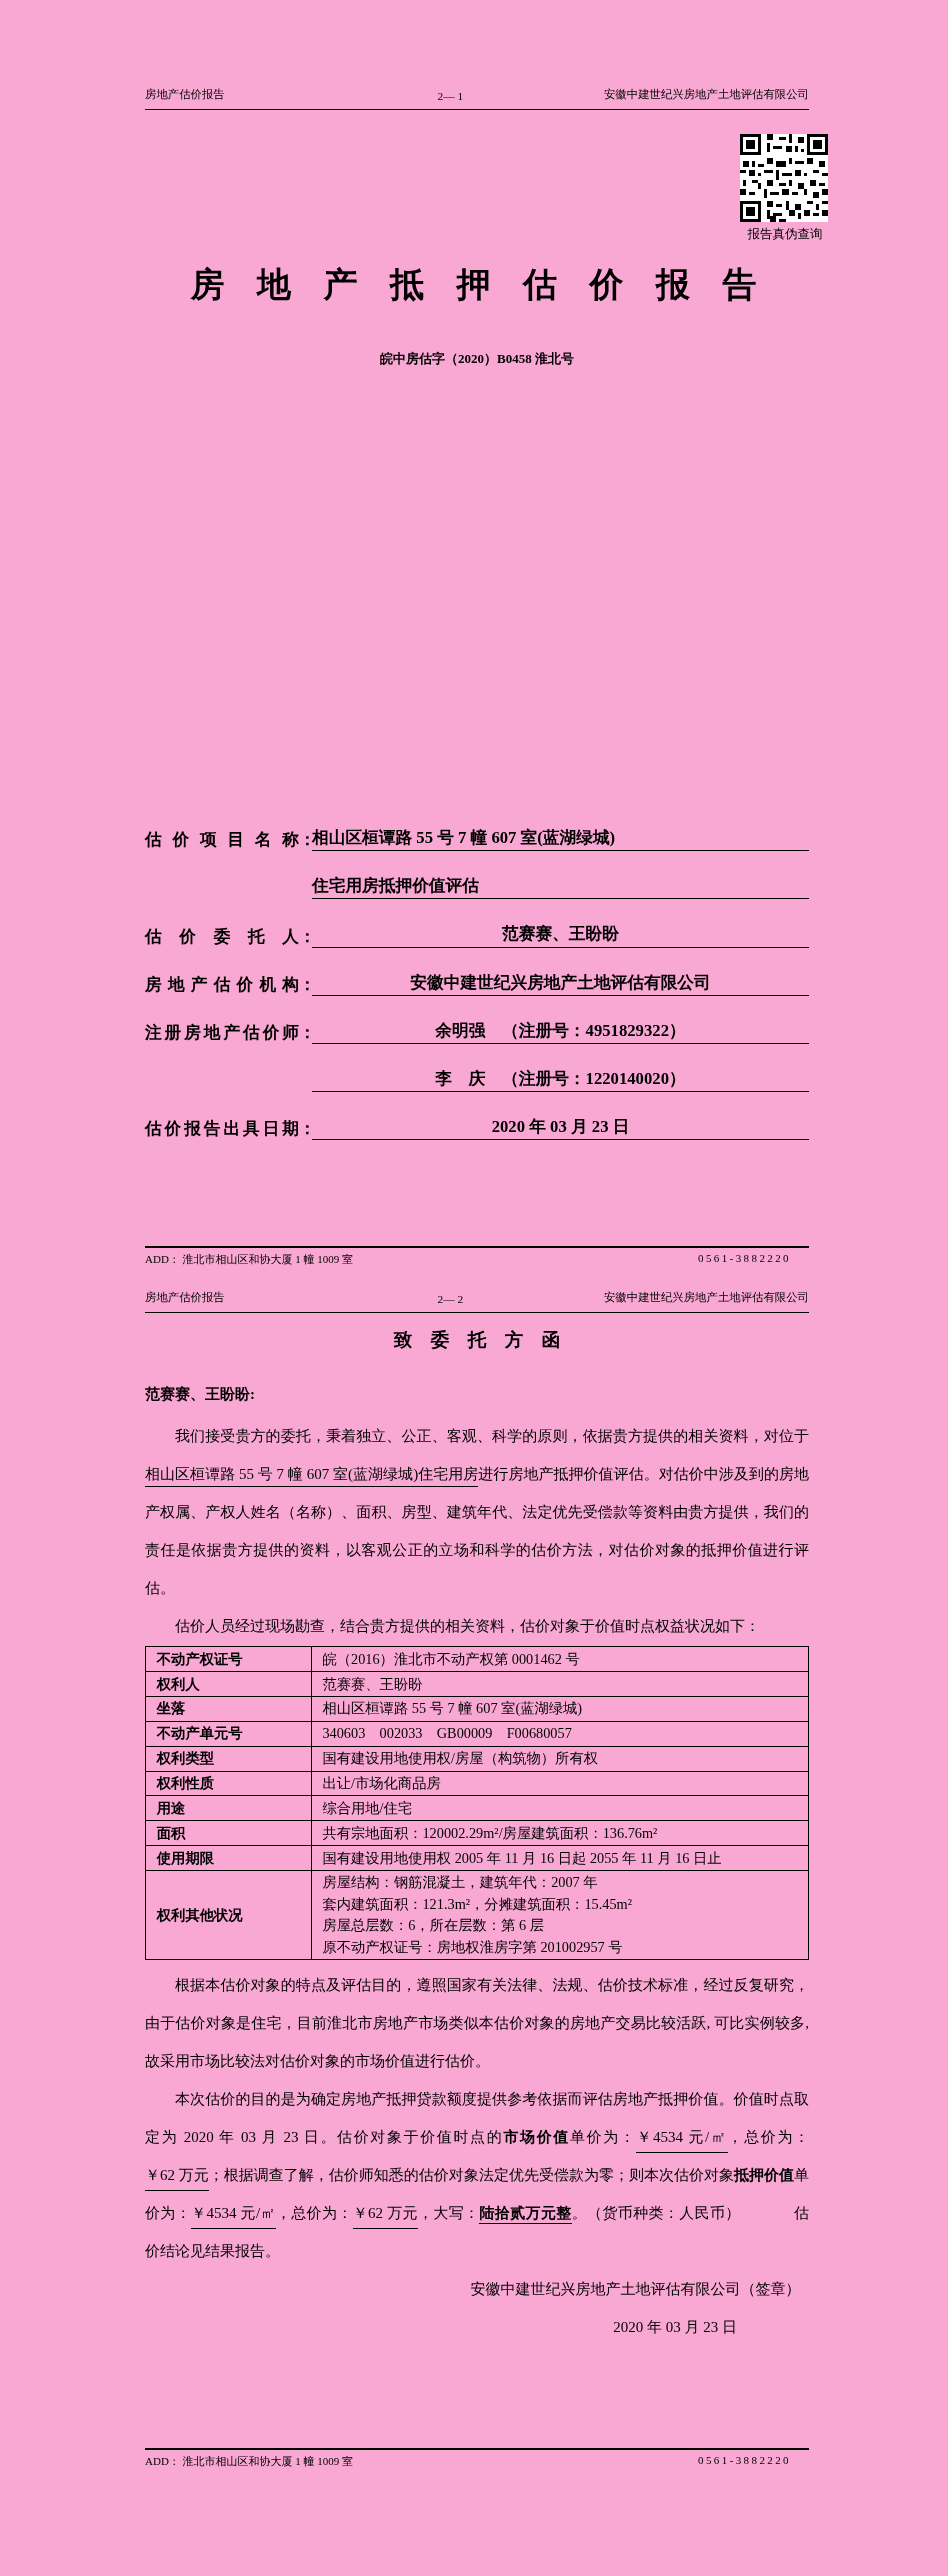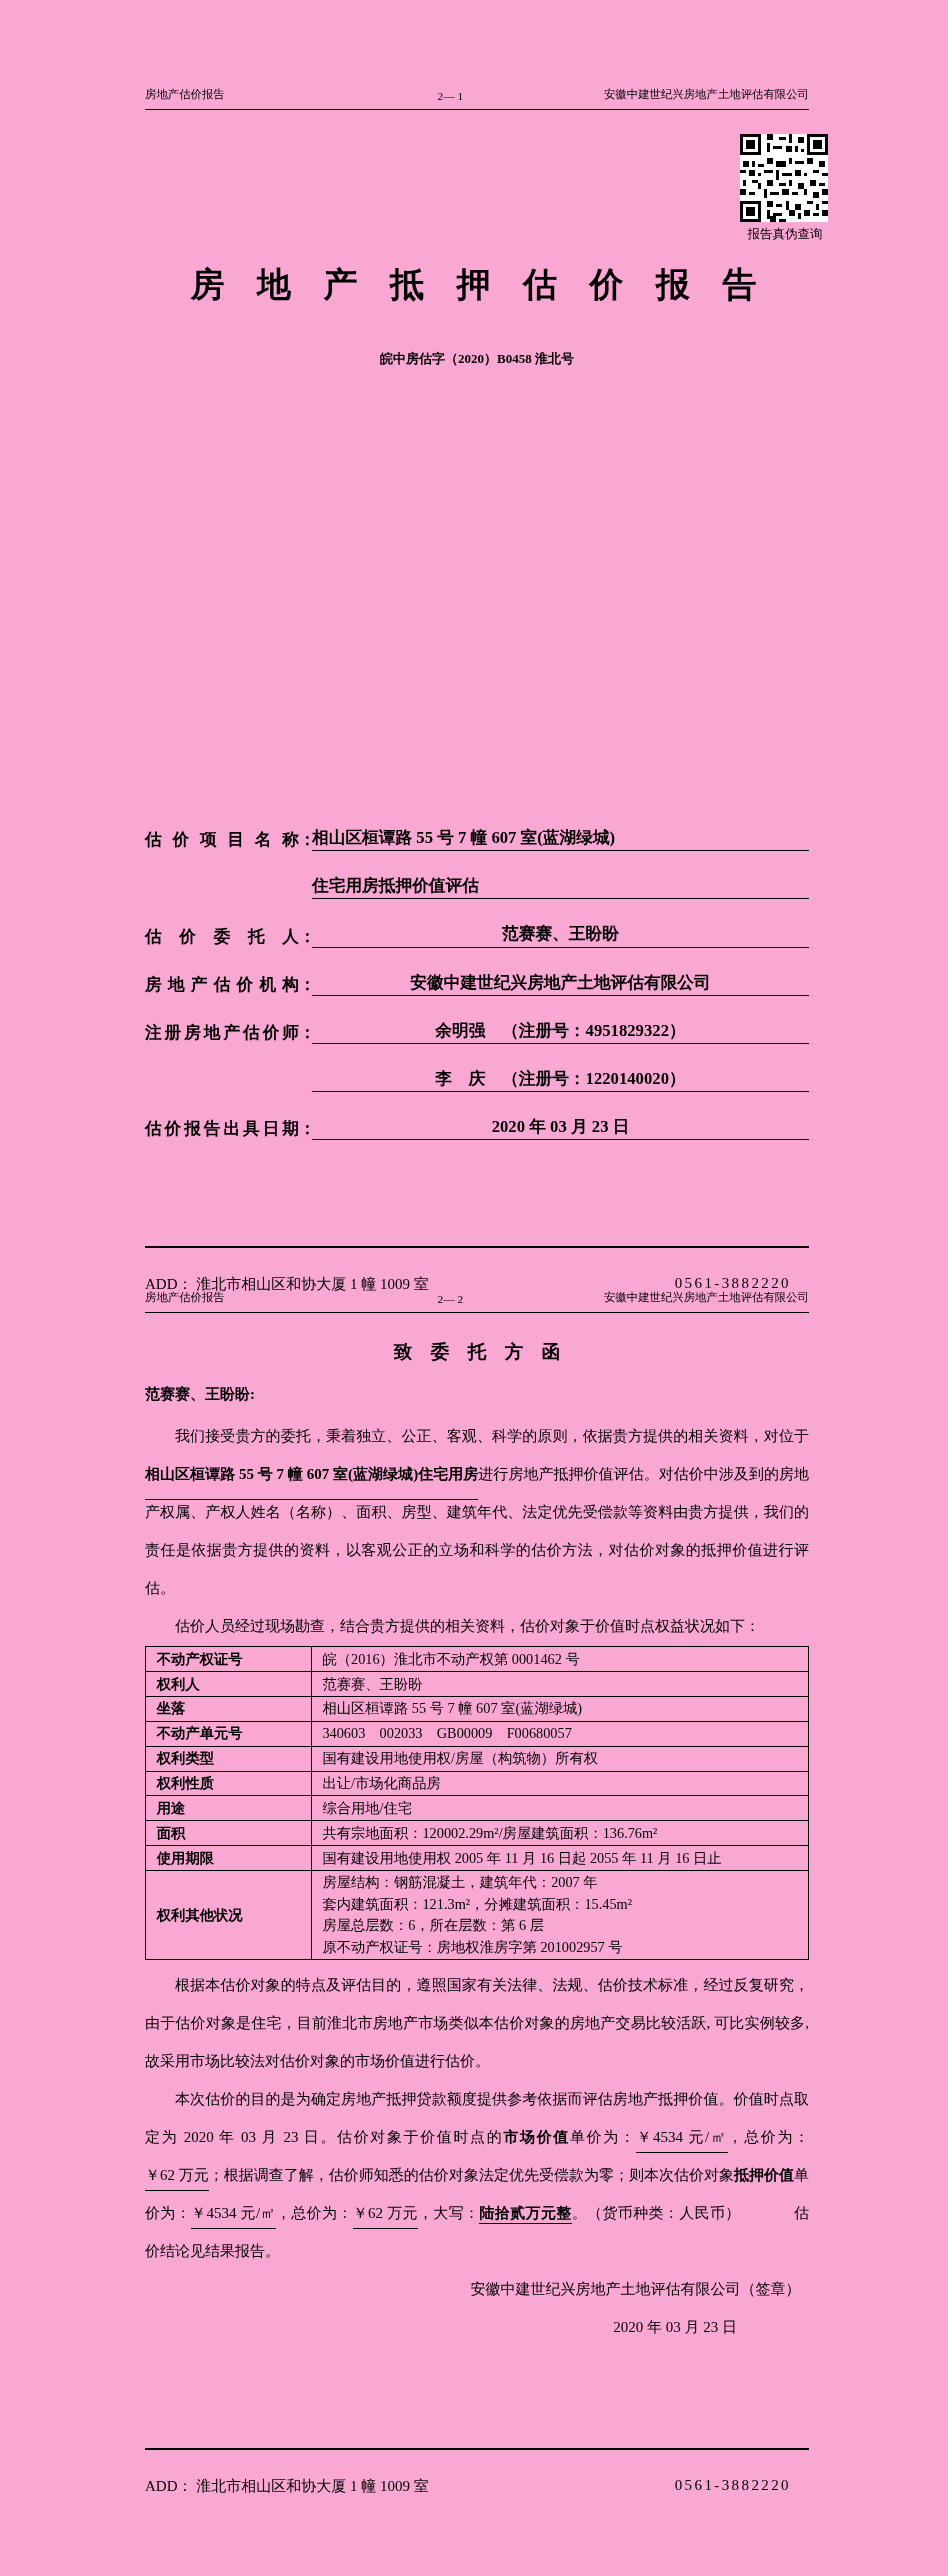--- a/index.html
+++ b/index.html
@@ -3,43 +3,43 @@
 <meta charset="utf-8">
 <style>
   html,body{margin:0;padding:0;background:#fff;}
   .sheet{position:relative;width:948px;height:2576px;background:#f9a8d4;color:#000;
          font-family:"Liberation Serif","DejaVu Serif",serif;overflow:hidden;}
   .abs{position:absolute;}
   
   .runhead{left:145px;width:664px;display:flex;justify-content:space-between;align-items:flex-end;
            font-size:11.4px;border-bottom:1.8px solid #000;padding-bottom:7.2px;}
   .runhead .c{position:absolute;left:46%;transform:translateX(-50%);}
-  .runfoot{left:145px;width:664px;border-top:2.4px solid #000;padding-top:27px;
-           display:flex;justify-content:space-between;font-size:15px;}
+  .runfoot{left:145px;width:664px;border-top:2.4px solid #000;padding-top:4px;
+           display:flex;justify-content:space-between;font-size:11px;}
   .runfoot .phone{letter-spacing:2.4px;margin-right:18px;}
   
   .qrwrap{top:134px;left:740px;width:90px;text-align:center;}
   .qrwrap svg{width:88px;height:88px;display:block;}
   .qrcap{font-size:12.5px;margin-top:3.6px;white-space:nowrap;}
   .bigtitle{top:262px;left:145px;width:664px;text-align:center;font-weight:bold;font-size:34px;
             letter-spacing:7.2px;word-spacing:9.6px;white-space:nowrap;}
   .docno{top:350px;left:145px;width:664px;text-align:center;font-weight:bold;font-size:13px;}
   .coverform{top:826px;left:145px;width:664px;font-size:16.7px;font-weight:bold;}
   .frow{display:flex;align-items:flex-end;margin-bottom:23px;}
   .flabel{width:154px;text-align:justify;text-align-last:justify;white-space:nowrap;}
   .fcolon{width:13px;}
   .fval{flex:1;border-bottom:1.2px solid #000;text-align:center;white-space:nowrap;padding-bottom:1.2px;}
   .fval.left{text-align:left;}
   .fspacer{width:167px;}
   
-  .lettertitle{top:1327px;left:145px;width:664px;text-align:center;font-weight:bold;font-size:18.5px;white-space:nowrap;margin-top:12px;}
+  .lettertitle{top:1327px;left:145px;width:664px;text-align:center;font-weight:bold;font-size:18.5px;white-space:nowrap;}
   .addressee{top:1385px;left:145px;font-weight:bold;font-size:15px;}
   .body2{top:1417px;left:145px;width:664px;font-size:15px;line-height:38px;text-align:justify;}
   .body2 p{margin:0;text-indent:2em;}
-  .em-u{font-weight:bold;border-bottom:1.2px solid #000;padding-bottom:17px;}
+  .em-u{font-weight:normal;border-bottom:1.2px solid #000;padding-bottom:4px;}
   .b{font-weight:bold;}
   .u{border-bottom:1.2px solid #000;padding-bottom:7px;white-space:nowrap;}
   .bu{font-weight:bold;border-bottom:1.2px solid #000;padding-bottom:1.2px;white-space:nowrap;}
   .gap{display:inline-block;width:53px;}
   
   table.rights{border-collapse:collapse;width:664px;margin:1.2px 0 6px 0;font-size:14.3px;line-height:normal;}
   table.rights td{border:1.2px solid #000;padding:1.2px 4.8px 1.2px 10.8px;height:21.5px;vertical-align:middle;}
   table.rights td.lab{width:149px;font-weight:bold;}
   table.rights td .ln{line-height:21.5px;white-space:nowrap;}
   .signs{text-align:right;}

